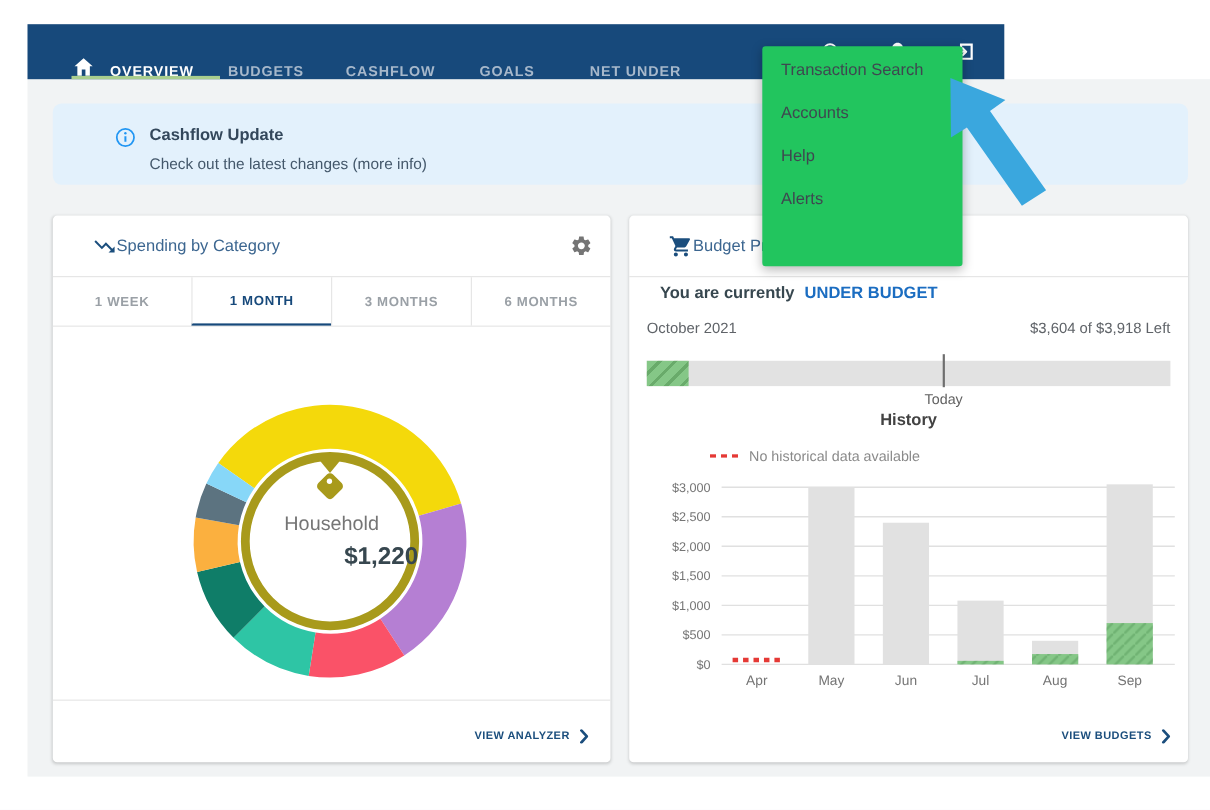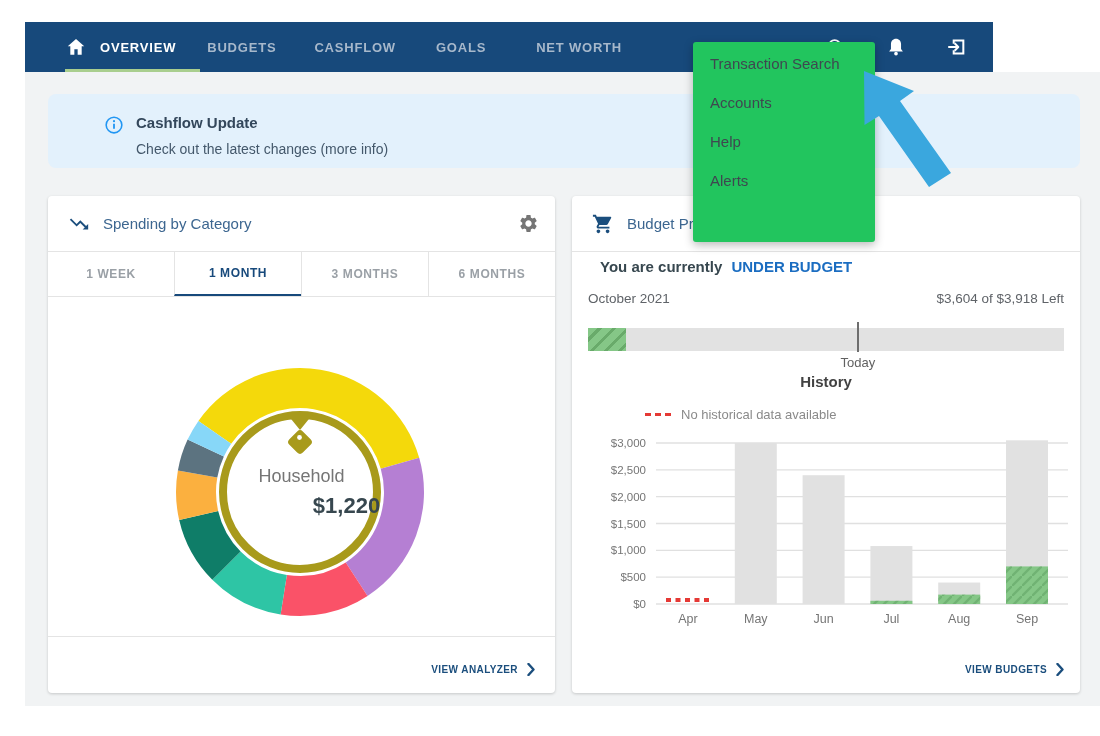--- a/index.html
+++ b/index.html
@@ -1,37 +1,37 @@
 <!DOCTYPE html>
 <html><head>
 <meta charset="utf-8">
 <style>
   html,body{margin:0;padding:0;background:#ffffff;}
   #root{position:relative;width:1100px;height:736px;background:#ffffff;overflow:hidden;
         font-family:"Liberation Sans","DejaVu Sans",sans-serif;}
   
-  #navbar{position:absolute;left:25px;top:22px;width:968px;height:50px;background:#17497B;
-          display:flex;align-items:center;z-index:5;}
+  #navbar{position:absolute;left:25px;top:22px;width:888px;height:50px;background:#17497B;
+          display:flex;align-items:flex-end;z-index:5;}
   .nav-item{font-size:13px;font-weight:700;letter-spacing:.8px;color:#A7B8CB;cursor:pointer;white-space:nowrap;}
   .nav-item.active{color:#ffffff;}
   #nav-underline{position:absolute;left:40px;bottom:0;width:135px;height:3px;background:#A9CE8E;}
   #nav-right{position:absolute;right:26px;top:0;height:100%;display:flex;align-items:center;gap:38px;}
   .nav-icon{width:22px;height:22px;display:block;cursor:pointer;}
   
   #content-bg{position:absolute;left:25px;top:72px;width:1075px;height:634px;background:#F1F3F4;z-index:1;}
   #banner{position:absolute;left:48px;top:94px;width:1032px;height:74px;background:#E3F1FC;border-radius:8px;z-index:2;}
   #banner-title{position:absolute;left:88px;top:20px;font-size:15px;font-weight:700;color:#33475B;}
   #banner-sub{position:absolute;left:88px;top:47px;font-size:14px;color:#44586B;}
   #banner-info{position:absolute;left:56px;top:21px;width:20px;height:20px;}
   .card{position:absolute;top:196px;height:497px;background:#ffffff;border-radius:4px;
         box-shadow:0 1px 3px rgba(0,0,0,0.18);z-index:2;}
   #card-spending{left:48px;width:507px;}
   #card-budget{left:572px;width:508px;}
   .card-header{position:absolute;left:0;top:0;right:0;height:56px;border-bottom:1px solid #E4E4E4;
-               display:flex;align-items:center;padding-left:20px;gap:13px;box-sizing:border-box;}
+               display:flex;align-items:center;padding-left:36px;box-sizing:border-box;}
   .card-title{font-size:15px;color:#3C6690;white-space:nowrap;}
   .hdr-icon{width:22px;height:22px;flex:0 0 auto;}
   #gear-btn{position:absolute;right:16px;top:17px;width:21px;height:21px;cursor:pointer;}
   
   #spending-tabs{position:absolute;left:0;right:0;top:56px;height:44px;display:flex;border-bottom:1px solid #E4E4E4;}
   .tab{flex:1;display:flex;align-items:center;justify-content:center;font-size:12px;font-weight:700;
        letter-spacing:.6px;color:#9AA0A6;border-left:1px solid #E4E4E4;cursor:pointer;box-sizing:border-box;}
   .tab:first-child{border-left:none;}
   .tab.active{color:#17497B;border-bottom:2px solid #17497B;}
   
@@ -73,21 +73,21 @@
   <div id="content-bg"></div>
 
   <div id="navbar">
     <svg class="nav-icon" style="margin-left:40px;" viewBox="0 0 24 24">
       <path d="M12 3.2 21 11.2 H18.2 V20.5 H13.8 V14.4 H10.2 V20.5 H5.8 V11.2 H3 Z" fill="#ffffff"></path>
     </svg>
     <span class="nav-item active" style="margin-left:13px;">OVERVIEW</span>
     <span class="nav-item" style="margin-left:31px;">BUDGETS</span>
     <span class="nav-item" style="margin-left:38px;">CASHFLOW</span>
     <span class="nav-item" style="margin-left:40px;">GOALS</span>
-    <span class="nav-item" style="margin-left:50px;">NET WORTH</span>
+    <span class="nav-item" style="margin-left:50px;">NET UNDER</span>
     <div id="nav-underline"></div>
     <div id="nav-right">
       <svg class="nav-icon" viewBox="0 0 24 24">
         <circle cx="10.5" cy="10.5" r="6" fill="none" stroke="#ffffff" stroke-width="2"></circle>
         <line x1="15" y1="15" x2="20.5" y2="20.5" stroke="#ffffff" stroke-width="2.4" stroke-linecap="round"></line>
       </svg>
       <svg class="nav-icon" viewBox="0 0 24 24">
         <path d="M12 3 C8.7 3 6.5 5.6 6.5 8.8 V14.2 L4.5 17 H19.5 L17.5 14.2 V8.8 C17.5 5.6 15.3 3 12 3 Z" fill="#ffffff"></path>
         <circle cx="12" cy="19.3" r="2" fill="#ffffff"></circle>
       </svg>

